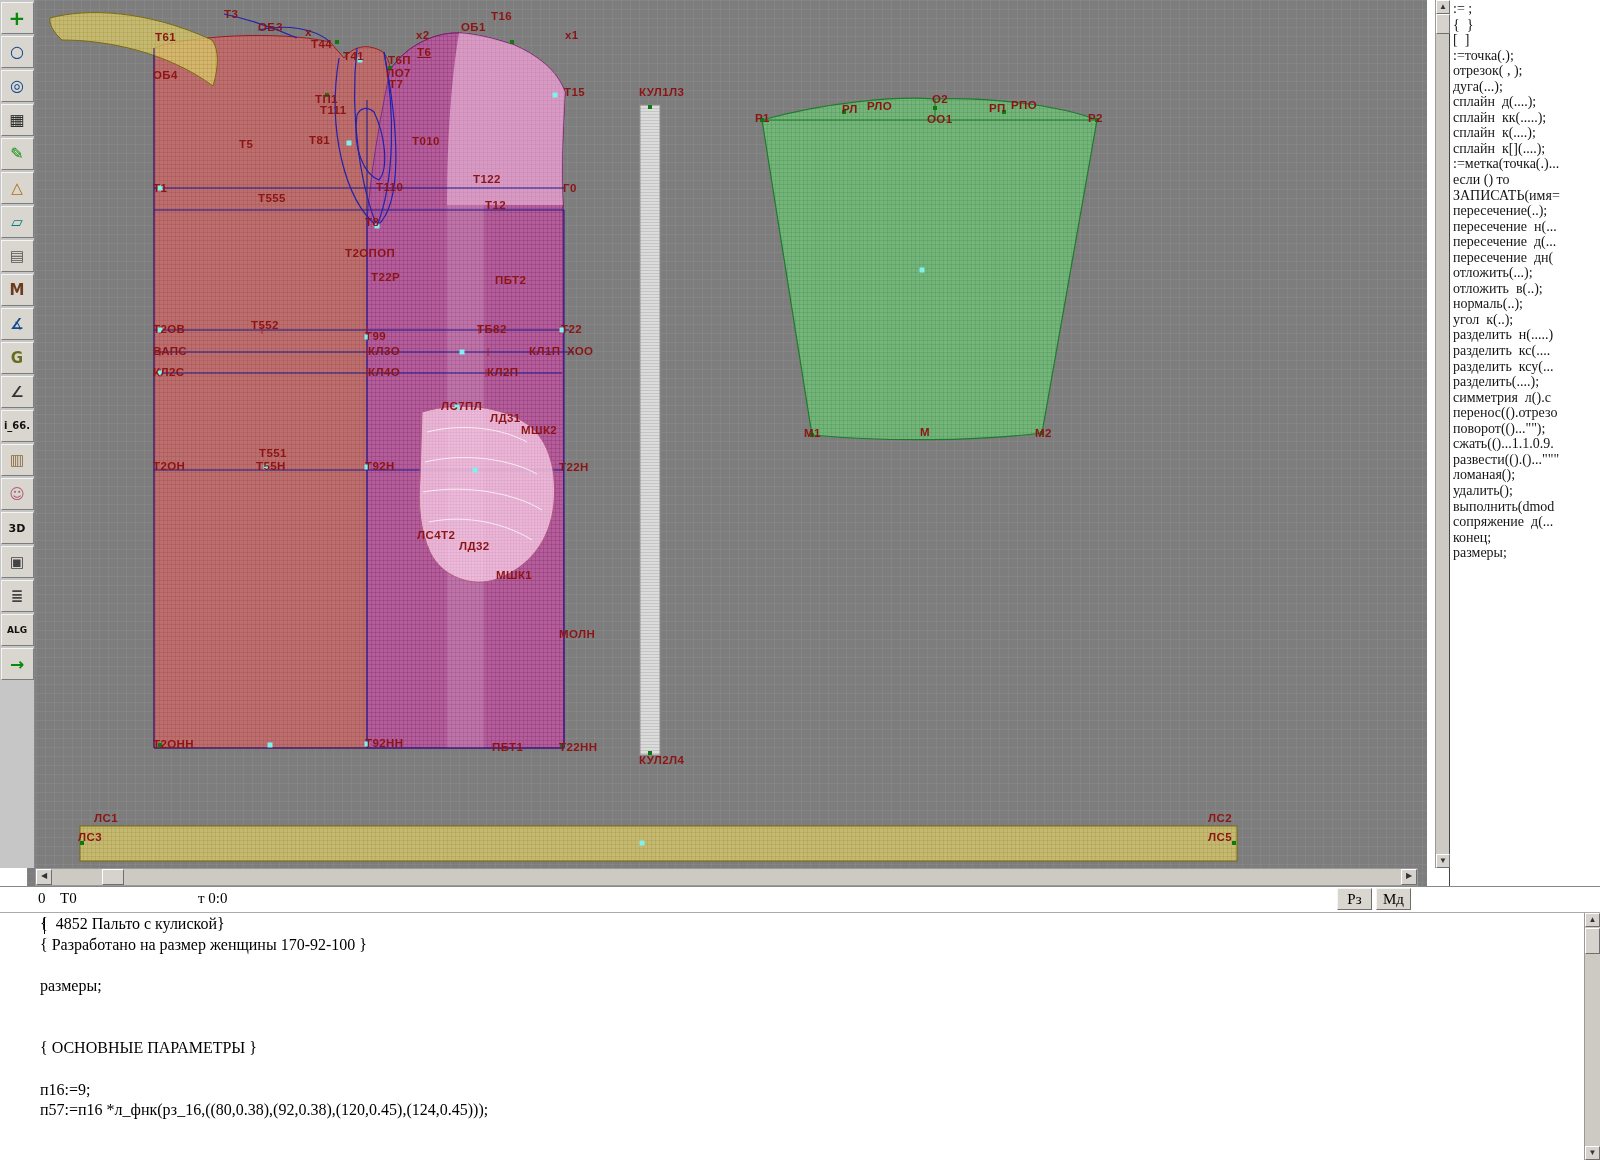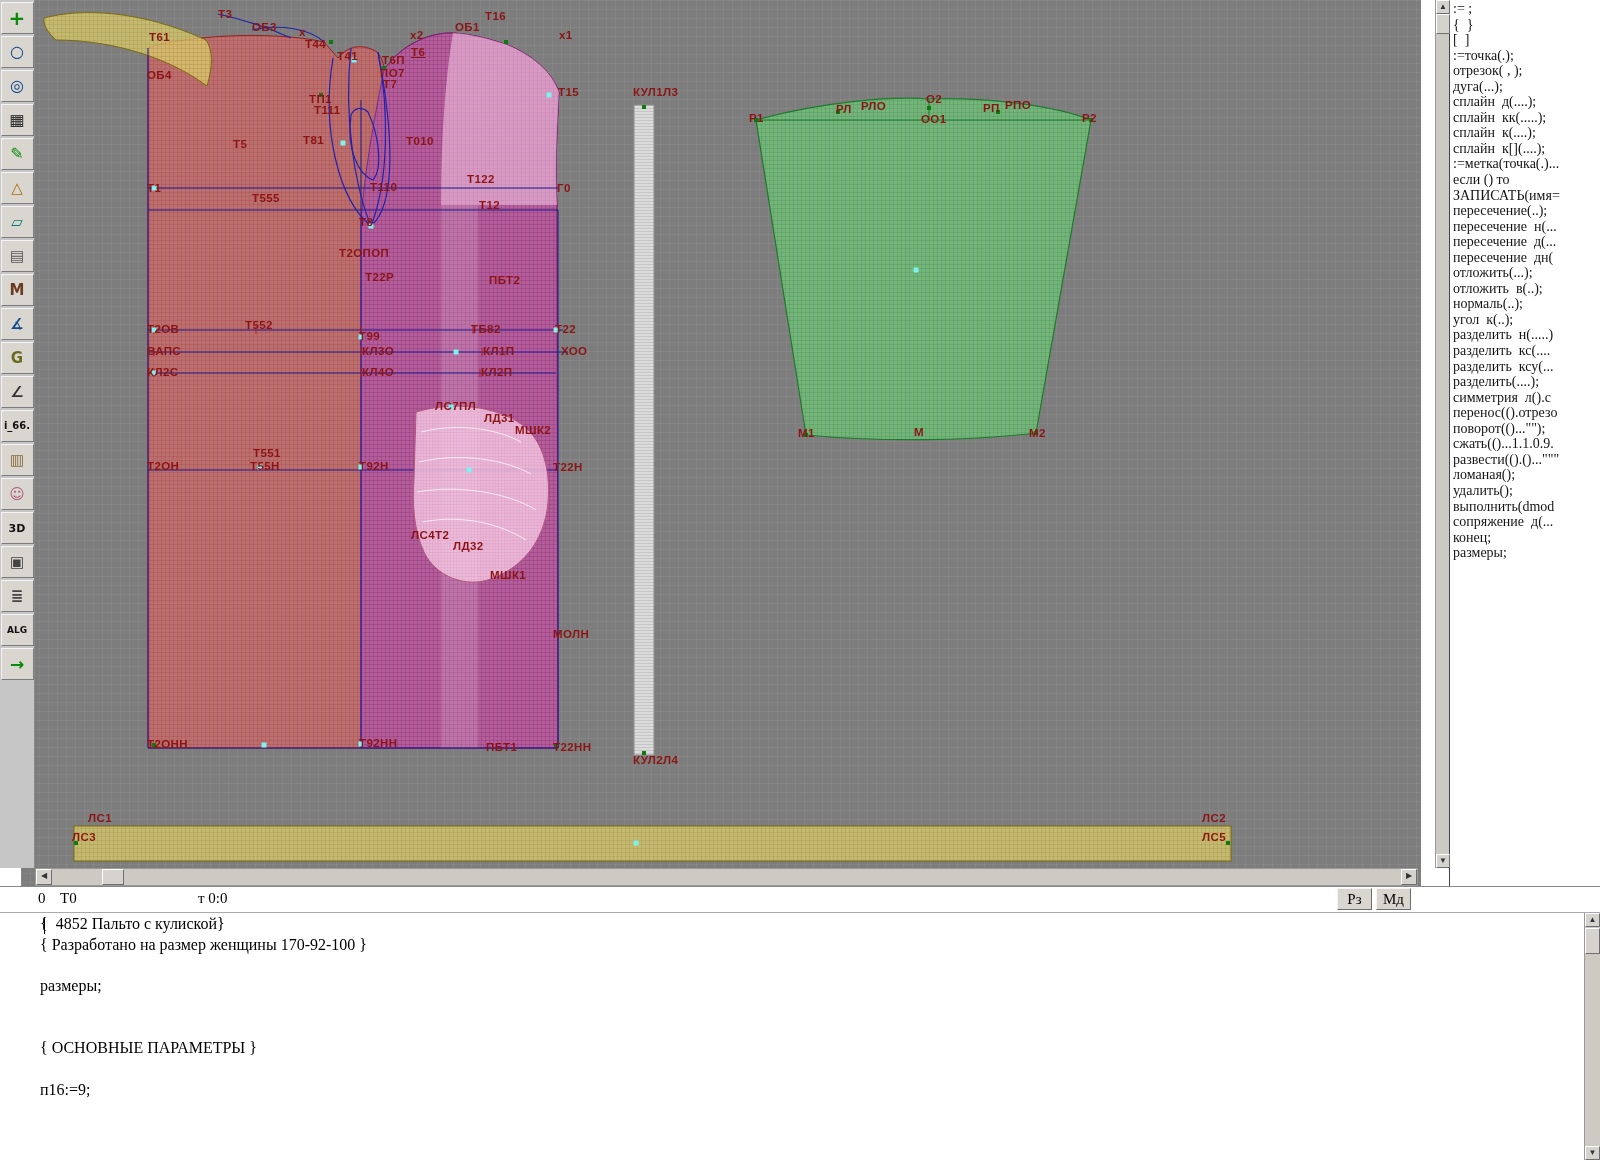--- a/index.html
+++ b/index.html
@@ -9,21 +9,21 @@
 
   
   .toolbar{position:absolute;left:0;top:0;width:35px;height:868px;background:#c6c6c6;
            border-right:1px solid #8a8a8a;box-sizing:border-box;padding-top:1px;z-index:5;}
   .tb-btn{width:31px;height:30px;margin:1px auto 2px;background:#d9d6d0;
           border:1px solid;border-color:#f4f4f4 #7c7c7c #7c7c7c #f4f4f4;
           display:flex;align-items:center;justify-content:center;font-weight:bold;overflow:hidden;}
   .tb-btn span{font-family:"DejaVu Sans",sans-serif;line-height:1;}
 
   
-  .canvas{position:absolute;left:21px;top:0;width:1400px;height:1012px;overflow:hidden;
+  .canvas{position:absolute;left:27px;top:0;width:1400px;height:1012px;overflow:hidden;
           background-color:#7d7d7d;
           background-image:linear-gradient(rgba(255,255,255,.055) 1px,transparent 1px),
                            linear-gradient(90deg,rgba(255,255,255,.055) 1px,transparent 1px);
           background-size:9px 9px;}
   .canvas svg{position:absolute;left:0;top:0;}
   .overlay{position:absolute;left:0;top:0;width:100%;height:100%;}
   .pt-label{position:absolute;font:bold 11.5px "Liberation Sans",sans-serif;color:#8c1414;
             letter-spacing:.4px;white-space:pre;z-index:3;}
   .mk-c{position:absolute;width:5px;height:5px;background:#7df2ef;transform:translate(-50%,-50%);z-index:2;}
   .mk-g{position:absolute;width:4px;height:4px;background:#0c7a0c;transform:translate(-50%,-50%);z-index:2;}
@@ -297,21 +297,21 @@
         <div class="pt-label" style="left: 338px; top: 330px;">Т99</div>
 
         <div class="pt-label" style="left: 450px; top: 323px;">ТБ82</div>
 
         <div class="pt-label" style="left: 534px; top: 323px;">Т22</div>
 
         <div class="pt-label" style="left: 126px; top: 345px;">ВАПС</div>
 
         <div class="pt-label" style="left: 341px; top: 345px;">КЛ3О</div>
 
-        <div class="pt-label" style="left: 462px; top: 345px;">КЛ1П</div>
+        <div class="pt-label" style="left: 462px; top: 345px; padding-left: 40px;">КЛ1П</div>
 
         <div class="pt-label" style="left: 540px; top: 345px;">ХОО</div>
 
         <div class="pt-label" style="left: 126px; top: 366px;">КЛ2С</div>
 
         <div class="pt-label" style="left: 341px; top: 366px;">КЛ4О</div>
 
         <div class="pt-label" style="left: 460px; top: 366px;">КЛ2П</div>
 
         <div class="pt-label" style="left: 414px; top: 400px;">ЛС7ПЛ</div>
@@ -569,20 +569,21 @@
 
         <div class="ed-line"></div>
 
         <div class="ed-line">{ ОСНОВНЫЕ ПАРАМЕТРЫ }</div>
 
         <div class="ed-line"></div>
 
         <div class="ed-line">п16:=9;</div>
 
 
+        <div class="ed-line">п57:=п16 *л_фнк(рз_16,((80,0.38),(92,0.38),(120,0.45),(124,0.45)));</div>
       </div>
     <div class="ed-scroll">
       <div class="sb-btn">▲</div>
       <div class="thumb"></div>
       <div class="sb-btn down">▼</div>
     </div>
   </div>
 
 </div>
 

